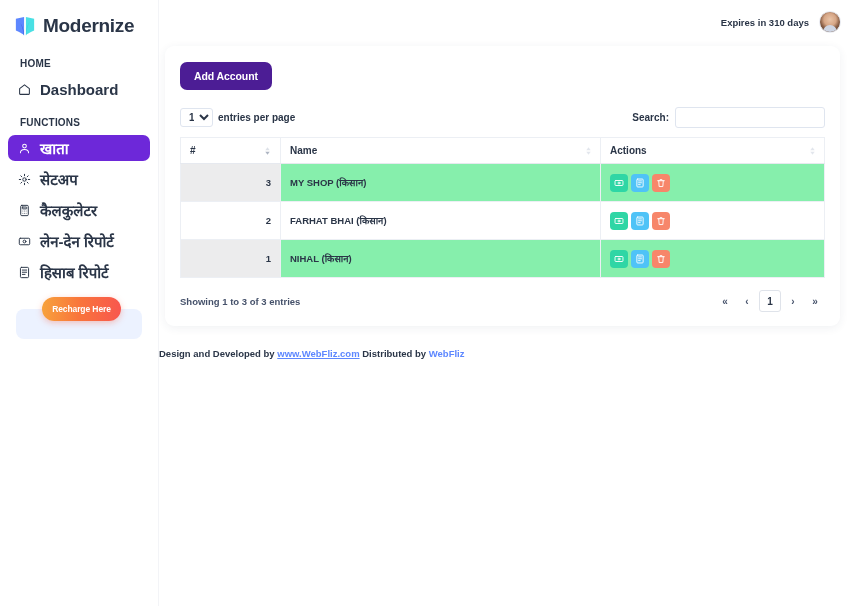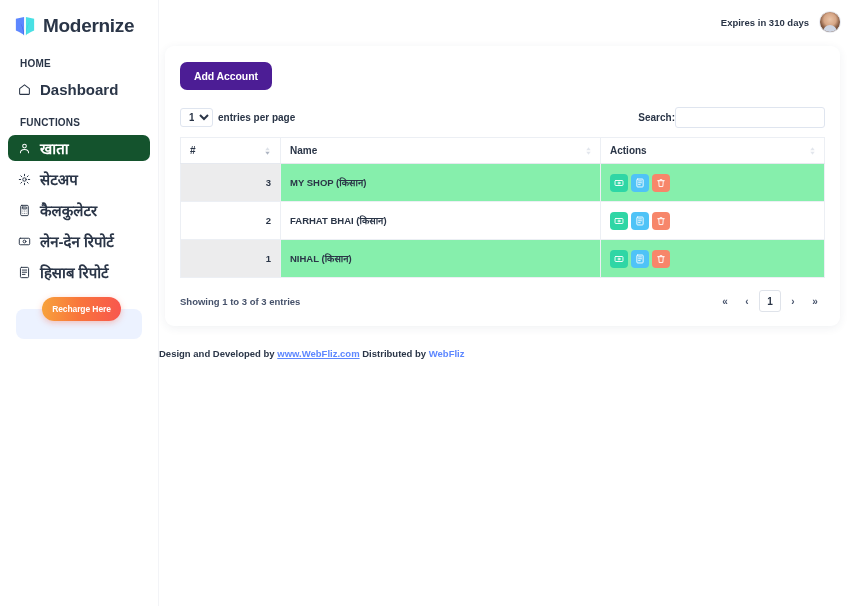--- a/index.html
+++ b/index.html
@@ -59,21 +59,21 @@
     letter-spacing: 0.2px; padding: 10px 0 6px 12px; text-transform: uppercase;
   }
   .nav-item {
     display: flex; align-items: center; gap: 9px;
     height: 26px; padding: 0 10px; margin: 1px 0 5px 0;
     border-radius: 7px; cursor: pointer;
     font-size: 15px; font-weight: 700; color: #2a3547;
   }
   .nav-item .nav-ico { width: 13px; height: 13px; flex: 0 0 13px; color:#2a3547; display:block; }
   .nav-item .nav-ico svg { display:block; width:13px; height:13px; }
-  .nav-item.active { background: #14532d; color: #ffffff; }
+  .nav-item.active { background: #6d28d9; color: #ffffff; }
   .nav-item.active .nav-ico { color: #ffffff; }
   .nav-label { line-height: 1; white-space: nowrap; }
 
   
   .recharge-wrap {
     position: relative; margin: 12px 8px 16px 8px; height: 42px;
   }
   .recharge-card {
     position: absolute; left: 0; right: 0; top: 12px; height: 30px;
     background: #ecf2ff; border-radius: 8px;
@@ -112,21 +112,21 @@
   .tbl-toolbar {
     display: flex; align-items: center; justify-content: space-between;
     margin-top: 17px; margin-bottom: 9px;
   }
   .len-group { display: flex; align-items: center; gap: 5px; font-size: 10px; font-weight:700; color:#2a3547; }
   .len-select {
     font-family: inherit; font-size: 10px; color: #2a3547; font-weight: 700;
     border: 1px solid #dfe5ef; border-radius: 3px; background: #fff;
     padding: 2px 2px 2px 4px; height: 19px; width: 33px;
   }
-  .search-group { display: flex; align-items: center; font-size: 10px; font-weight:700; color:#2a3547; }
+  .search-group { display: flex; align-items: center; gap: 6px; font-size: 10px; font-weight:700; color:#2a3547; }
   .search-input {
     font-family: inherit; font-size: 10px; color: #2a3547;
     border: 1px solid #dfe5ef; border-radius: 3px; background: #fff;
     height: 21px; width: 150px; padding: 0 6px; outline: none;
   }
 
   
   table.dt { width: 100%; border-collapse: collapse; table-layout: fixed; }
   table.dt th, table.dt td { border: 1px solid #eceff4; }
   table.dt th {

